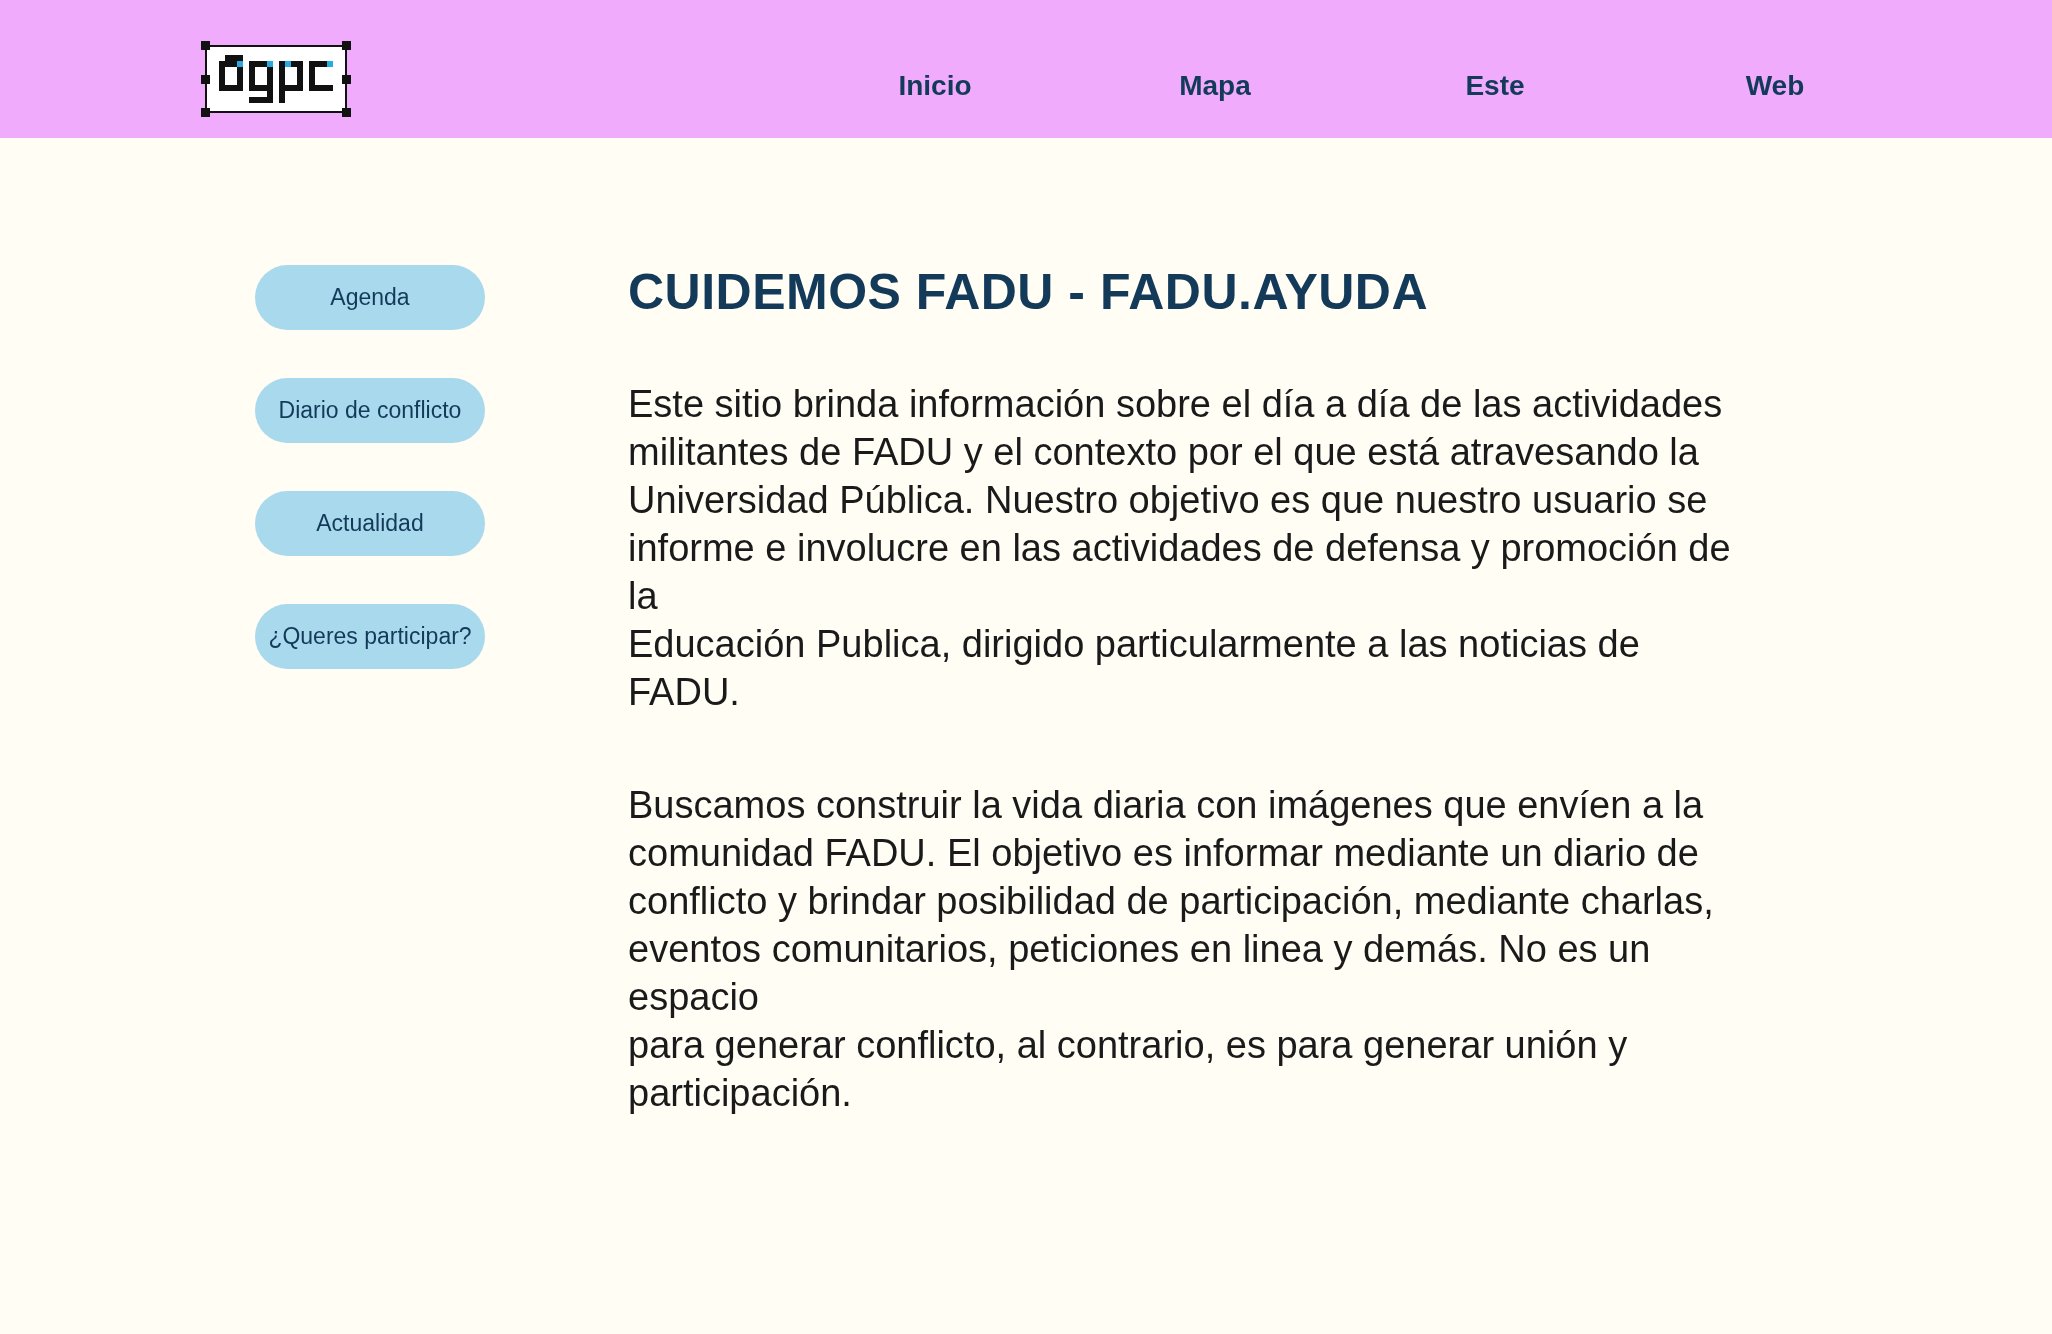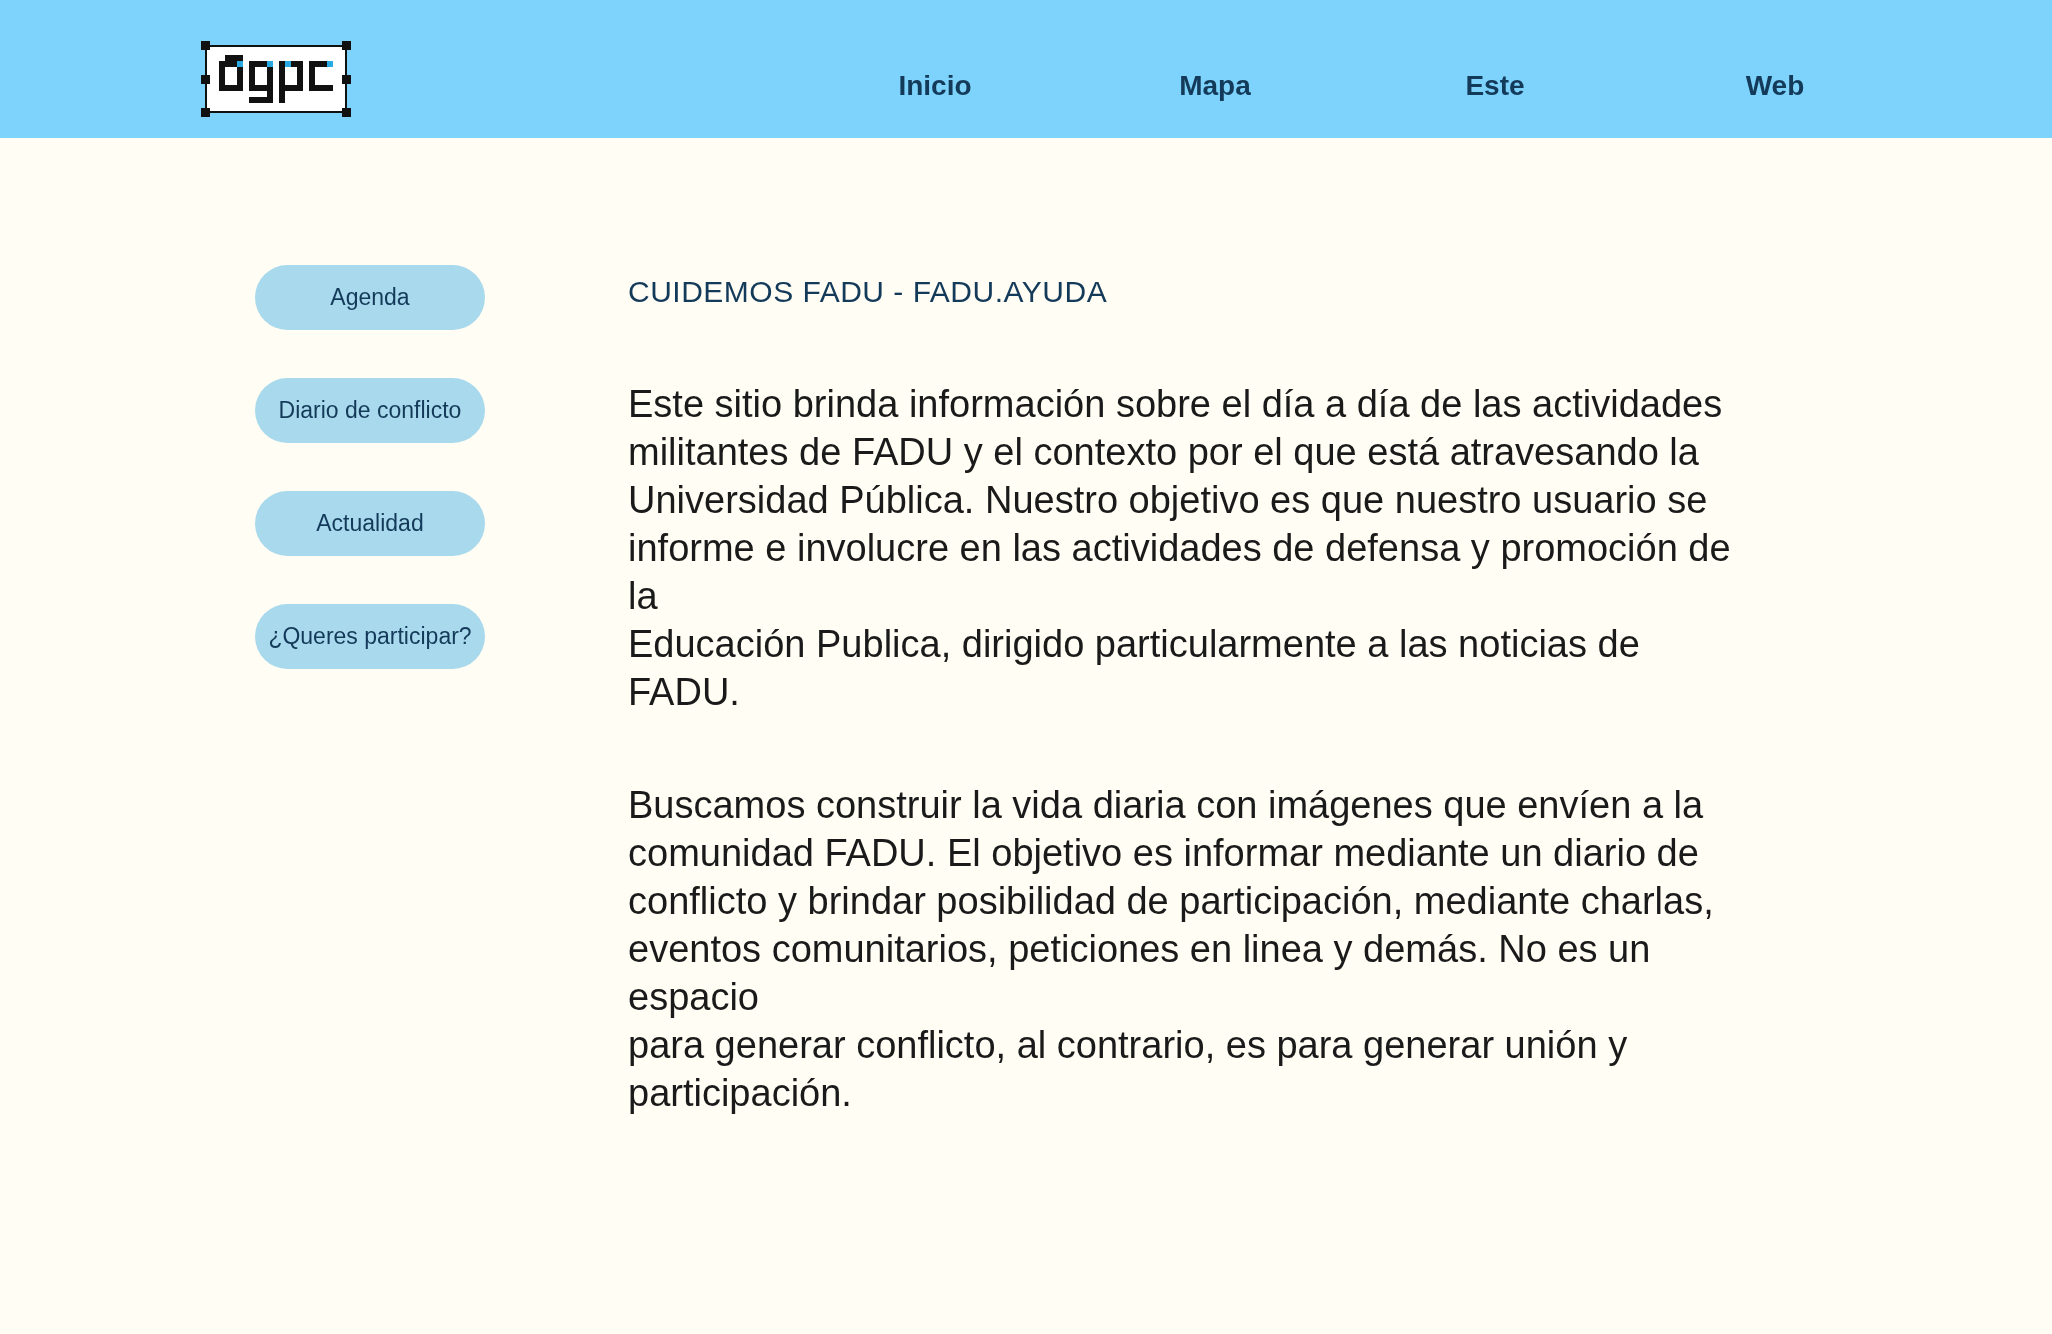--- a/index.html
+++ b/index.html
@@ -4,21 +4,21 @@
 <style>
   html,body{margin:0;padding:0;}
   body{
     width:2052px;height:1334px;position:relative;overflow:hidden;
     background:#fffdf4;
     font-family:"Liberation Sans", sans-serif;
   }
   
   .header{
     position:absolute;left:0;top:0;width:2052px;height:138px;
-    background:#7dd3fc;
+    background:#f0abfc;
   }
   .logo-box{
     position:absolute;left:205px;top:45px;width:142px;height:68px;
     background:#ffffff;border:2px solid #111111;box-sizing:border-box;
     cursor:pointer;
   }
   .logo-box svg{position:absolute;left:12px;top:8px;}
   .handle{
     position:absolute;width:9px;height:9px;background:#111111;
   }
@@ -45,21 +45,21 @@
     font-family:"Liberation Sans", sans-serif;
     font-size:23px;font-weight:400;
     display:flex;align-items:center;justify-content:center;
     cursor:pointer;white-space:nowrap;
   }
   
   .content{
     position:absolute;left:628px;top:268px;width:1120px;
   }
   .page-title{
-    margin:0;color:#143a5a;font-size:30px;font-weight:400;line-height:48px;
+    margin:0;color:#143a5a;font-size:50px;font-weight:700;line-height:48px;
     letter-spacing:0.5px;
   }
   .body-paragraph{
     margin:0;color:#1a1a1a;font-size:38px;line-height:48px;
     white-space:pre-line;
   }
   .body-paragraph.first{margin-top:64px;}
   .body-paragraph + .body-paragraph{margin-top:65px;}
 </style>
 </head>

